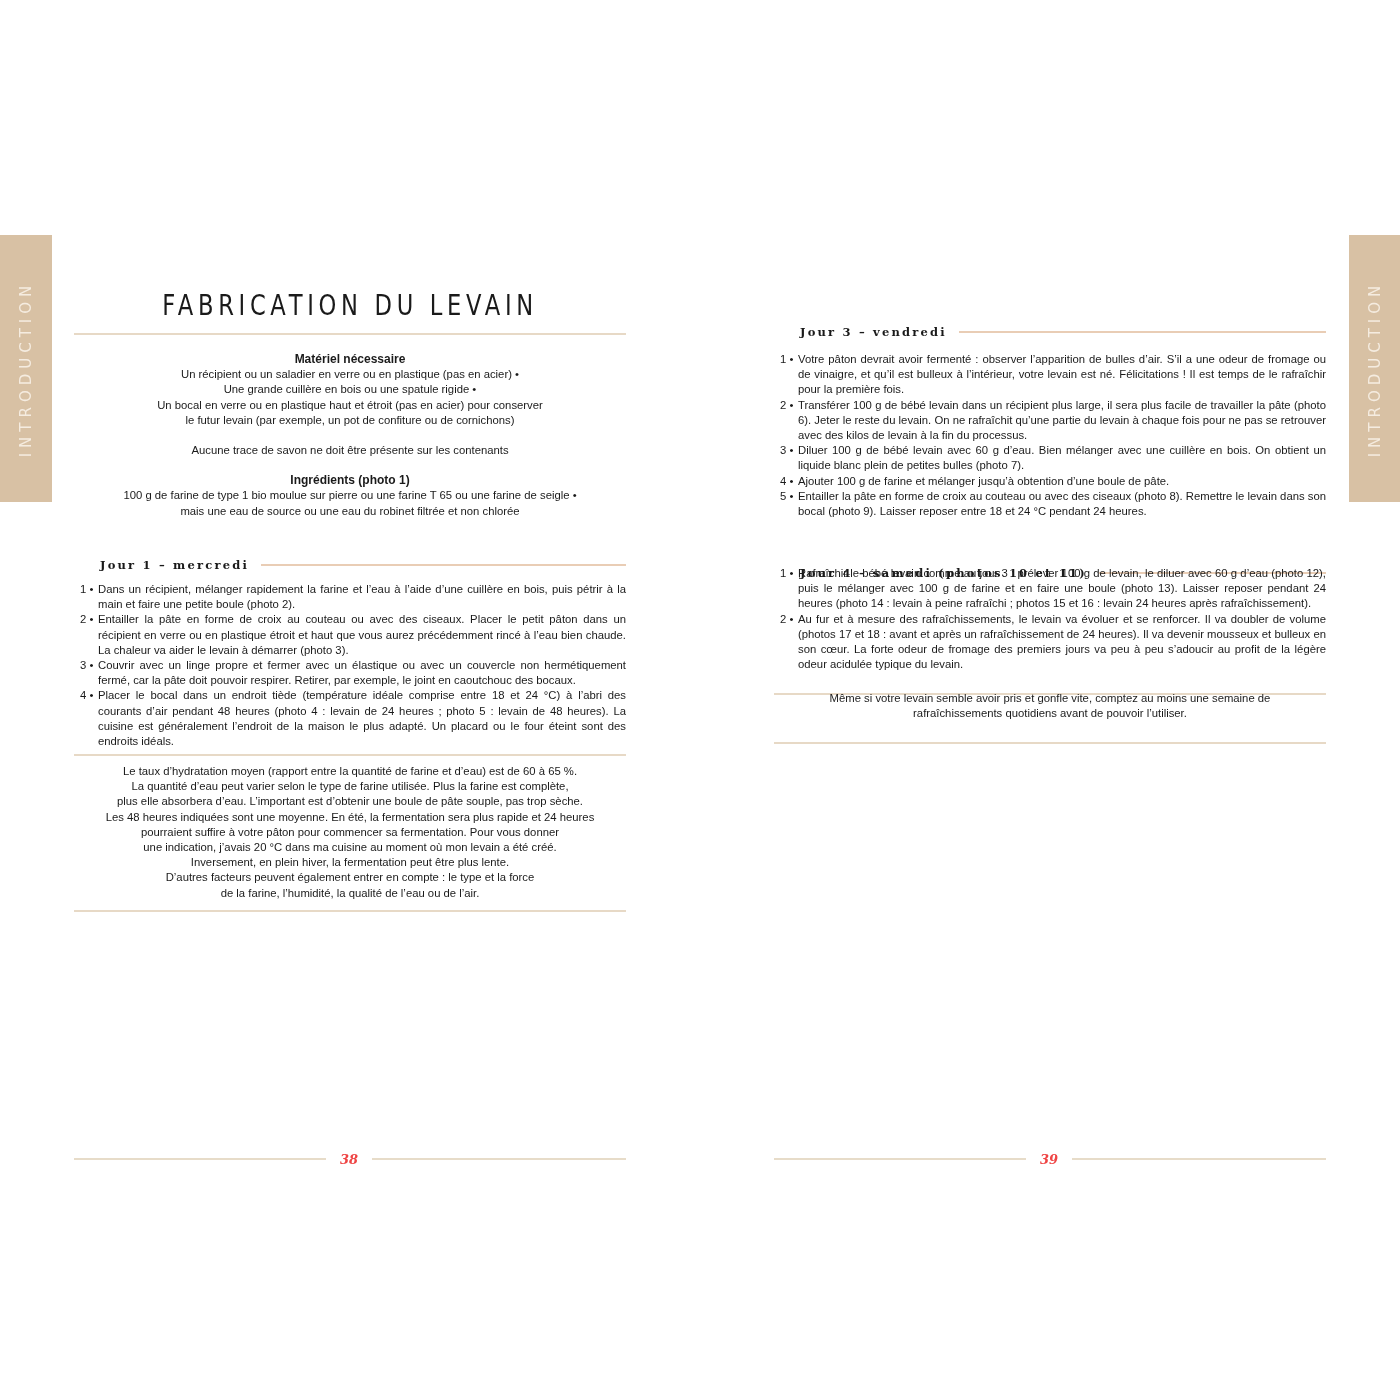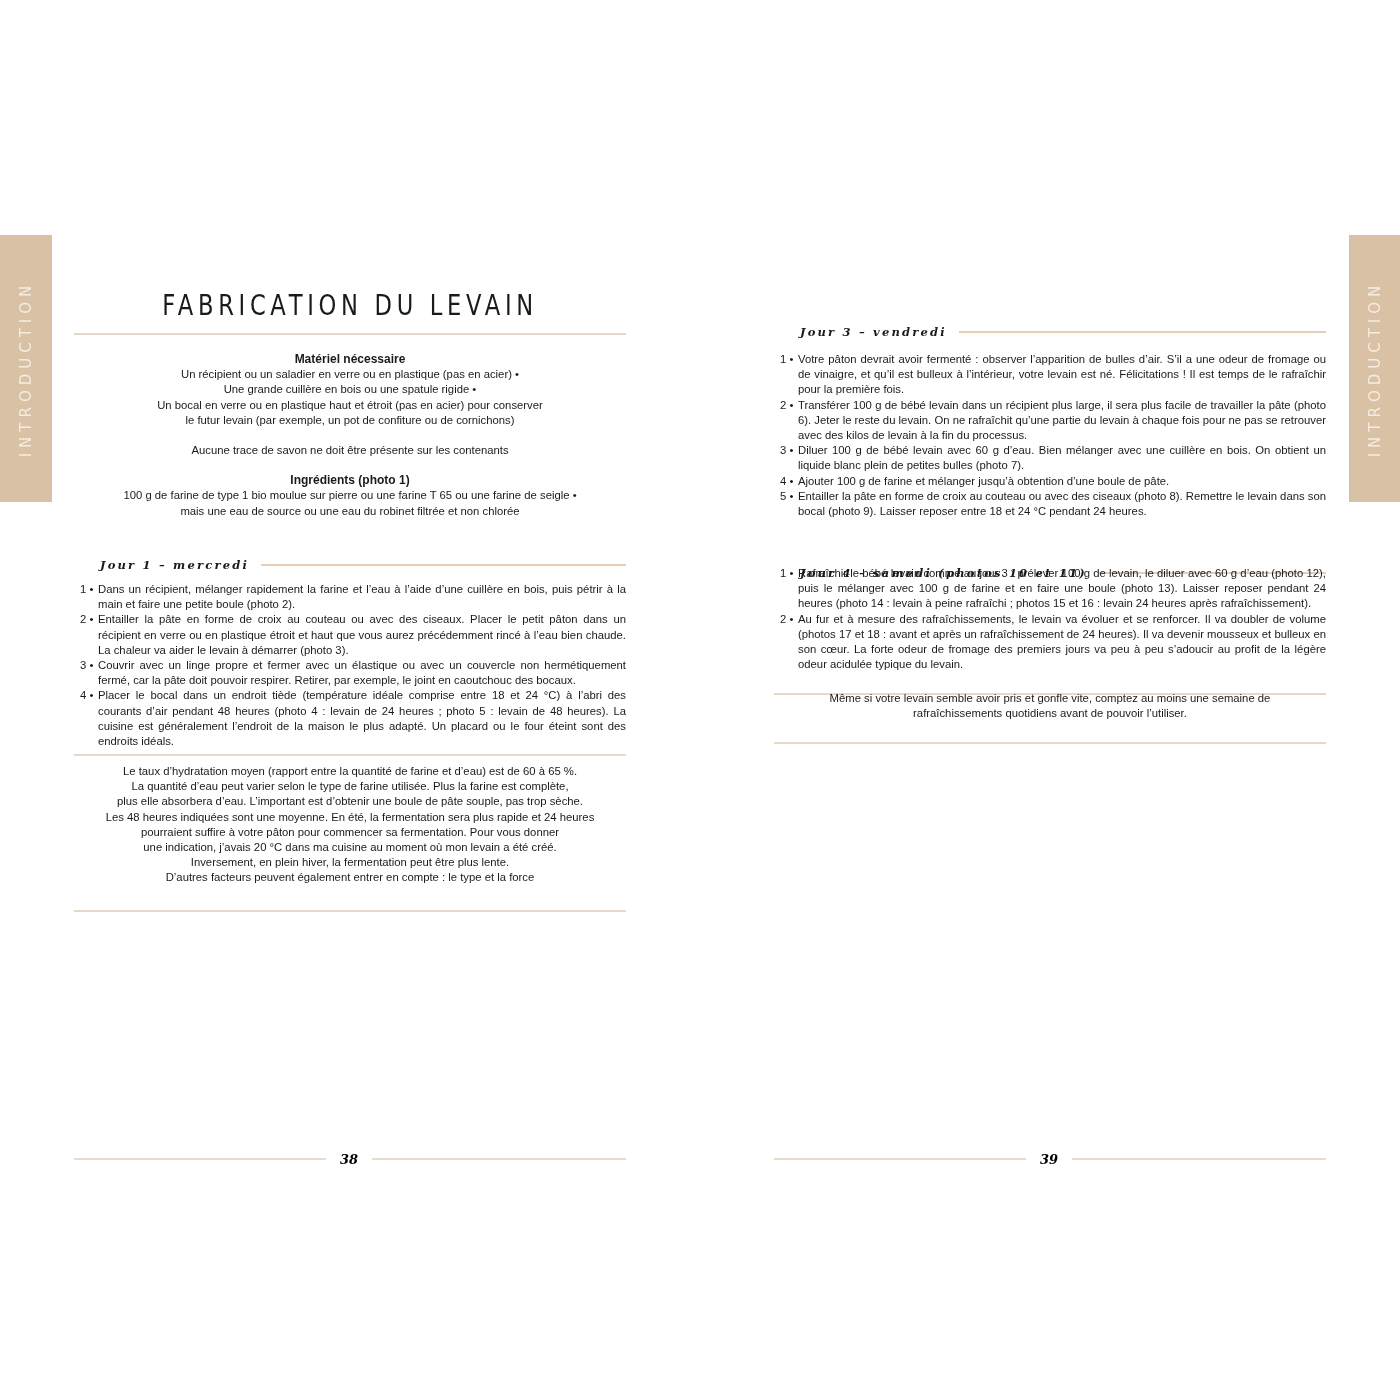--- a/index.html
+++ b/index.html
@@ -44,21 +44,21 @@
     }
     .centered .heading { font-weight: bold; font-size: 12px; }
     .centered .gap { height: 15px; }
 
     .day-head {
       position: absolute; left: 0; width: 552px; height: 18px;
       display: flex; align-items: center;
     }
     .day-head .label {
       font-family: "DejaVu Serif", serif;
-      font-style: italic; font-weight: bold;
+      font-weight: bold;
       font-size: 11.5px; letter-spacing: 2.2px;
       padding-left: 26px; padding-right: 12px;
       white-space: nowrap; color: #1a1a1a;
     }
     .day-head .line { flex: 1; height: 1.5px; background: #e9cdb5; }
 
     .steps {
       position: absolute; left: 0; width: 552px;
       font-size: 11.3px; line-height: 15.2px; color: #1a1a1a;
     }
@@ -66,21 +66,21 @@
     .step .num { width: 24px; flex: none; text-align: left; padding-left: 6px; white-space: nowrap; }
     .step .txt { flex: 1; text-align: justify; }
 
     .folio {
       position: absolute; top: 1150px; left: 0; width: 552px; height: 18px;
       display: flex; align-items: center;
     }
     .folio .line { height: 2px; background: #e7dcc9; }
     .folio .num {
       font-family: "DejaVu Serif", serif; font-style: italic; font-weight: bold;
-      font-size: 13px; padding: 0 14px; color: #000000;
+      font-size: 13px; padding: 0 14px; color: #ef4444;
     }
   </style>
 </head>
 <body>
 
 <div class="tab left">
   <span class="tab-label">INTRODUCTION</span>
 </div>
 <div class="tab right">
   <span class="tab-label">INTRODUCTION</span>
@@ -131,20 +131,21 @@
   <div class="rule" style="top:754px;"></div>
   <div class="centered" style="top:764px;">
     <div>Le taux d’hydratation moyen (rapport entre la quantité de farine et d’eau) est de 60 à 65 %.</div>
     <div>La quantité d’eau peut varier selon le type de farine utilisée. Plus la farine est complète,</div>
     <div>plus elle absorbera d’eau. L’important est d’obtenir une boule de pâte souple, pas trop sèche.</div>
     <div>Les 48 heures indiquées sont une moyenne. En été, la fermentation sera plus rapide et 24 heures</div>
     <div>pourraient suffire à votre pâton pour commencer sa fermentation. Pour vous donner</div>
     <div>une indication, j’avais 20 °C dans ma cuisine au moment où mon levain a été créé.</div>
     <div>Inversement, en plein hiver, la fermentation peut être plus lente.</div>
     <div>D’autres facteurs peuvent également entrer en compte : le type et la force</div>
+    <div>de la farine, l’humidité, la qualité de l’eau ou de l’air.</div>
   </div>
   <div class="rule" style="top:910px;"></div>
 
   <div class="folio">
     <span class="line" style="width:252px;"></span>
     <span class="num">38</span>
     <span class="line" style="flex:1;"></span>
   </div>
 </div>
 

